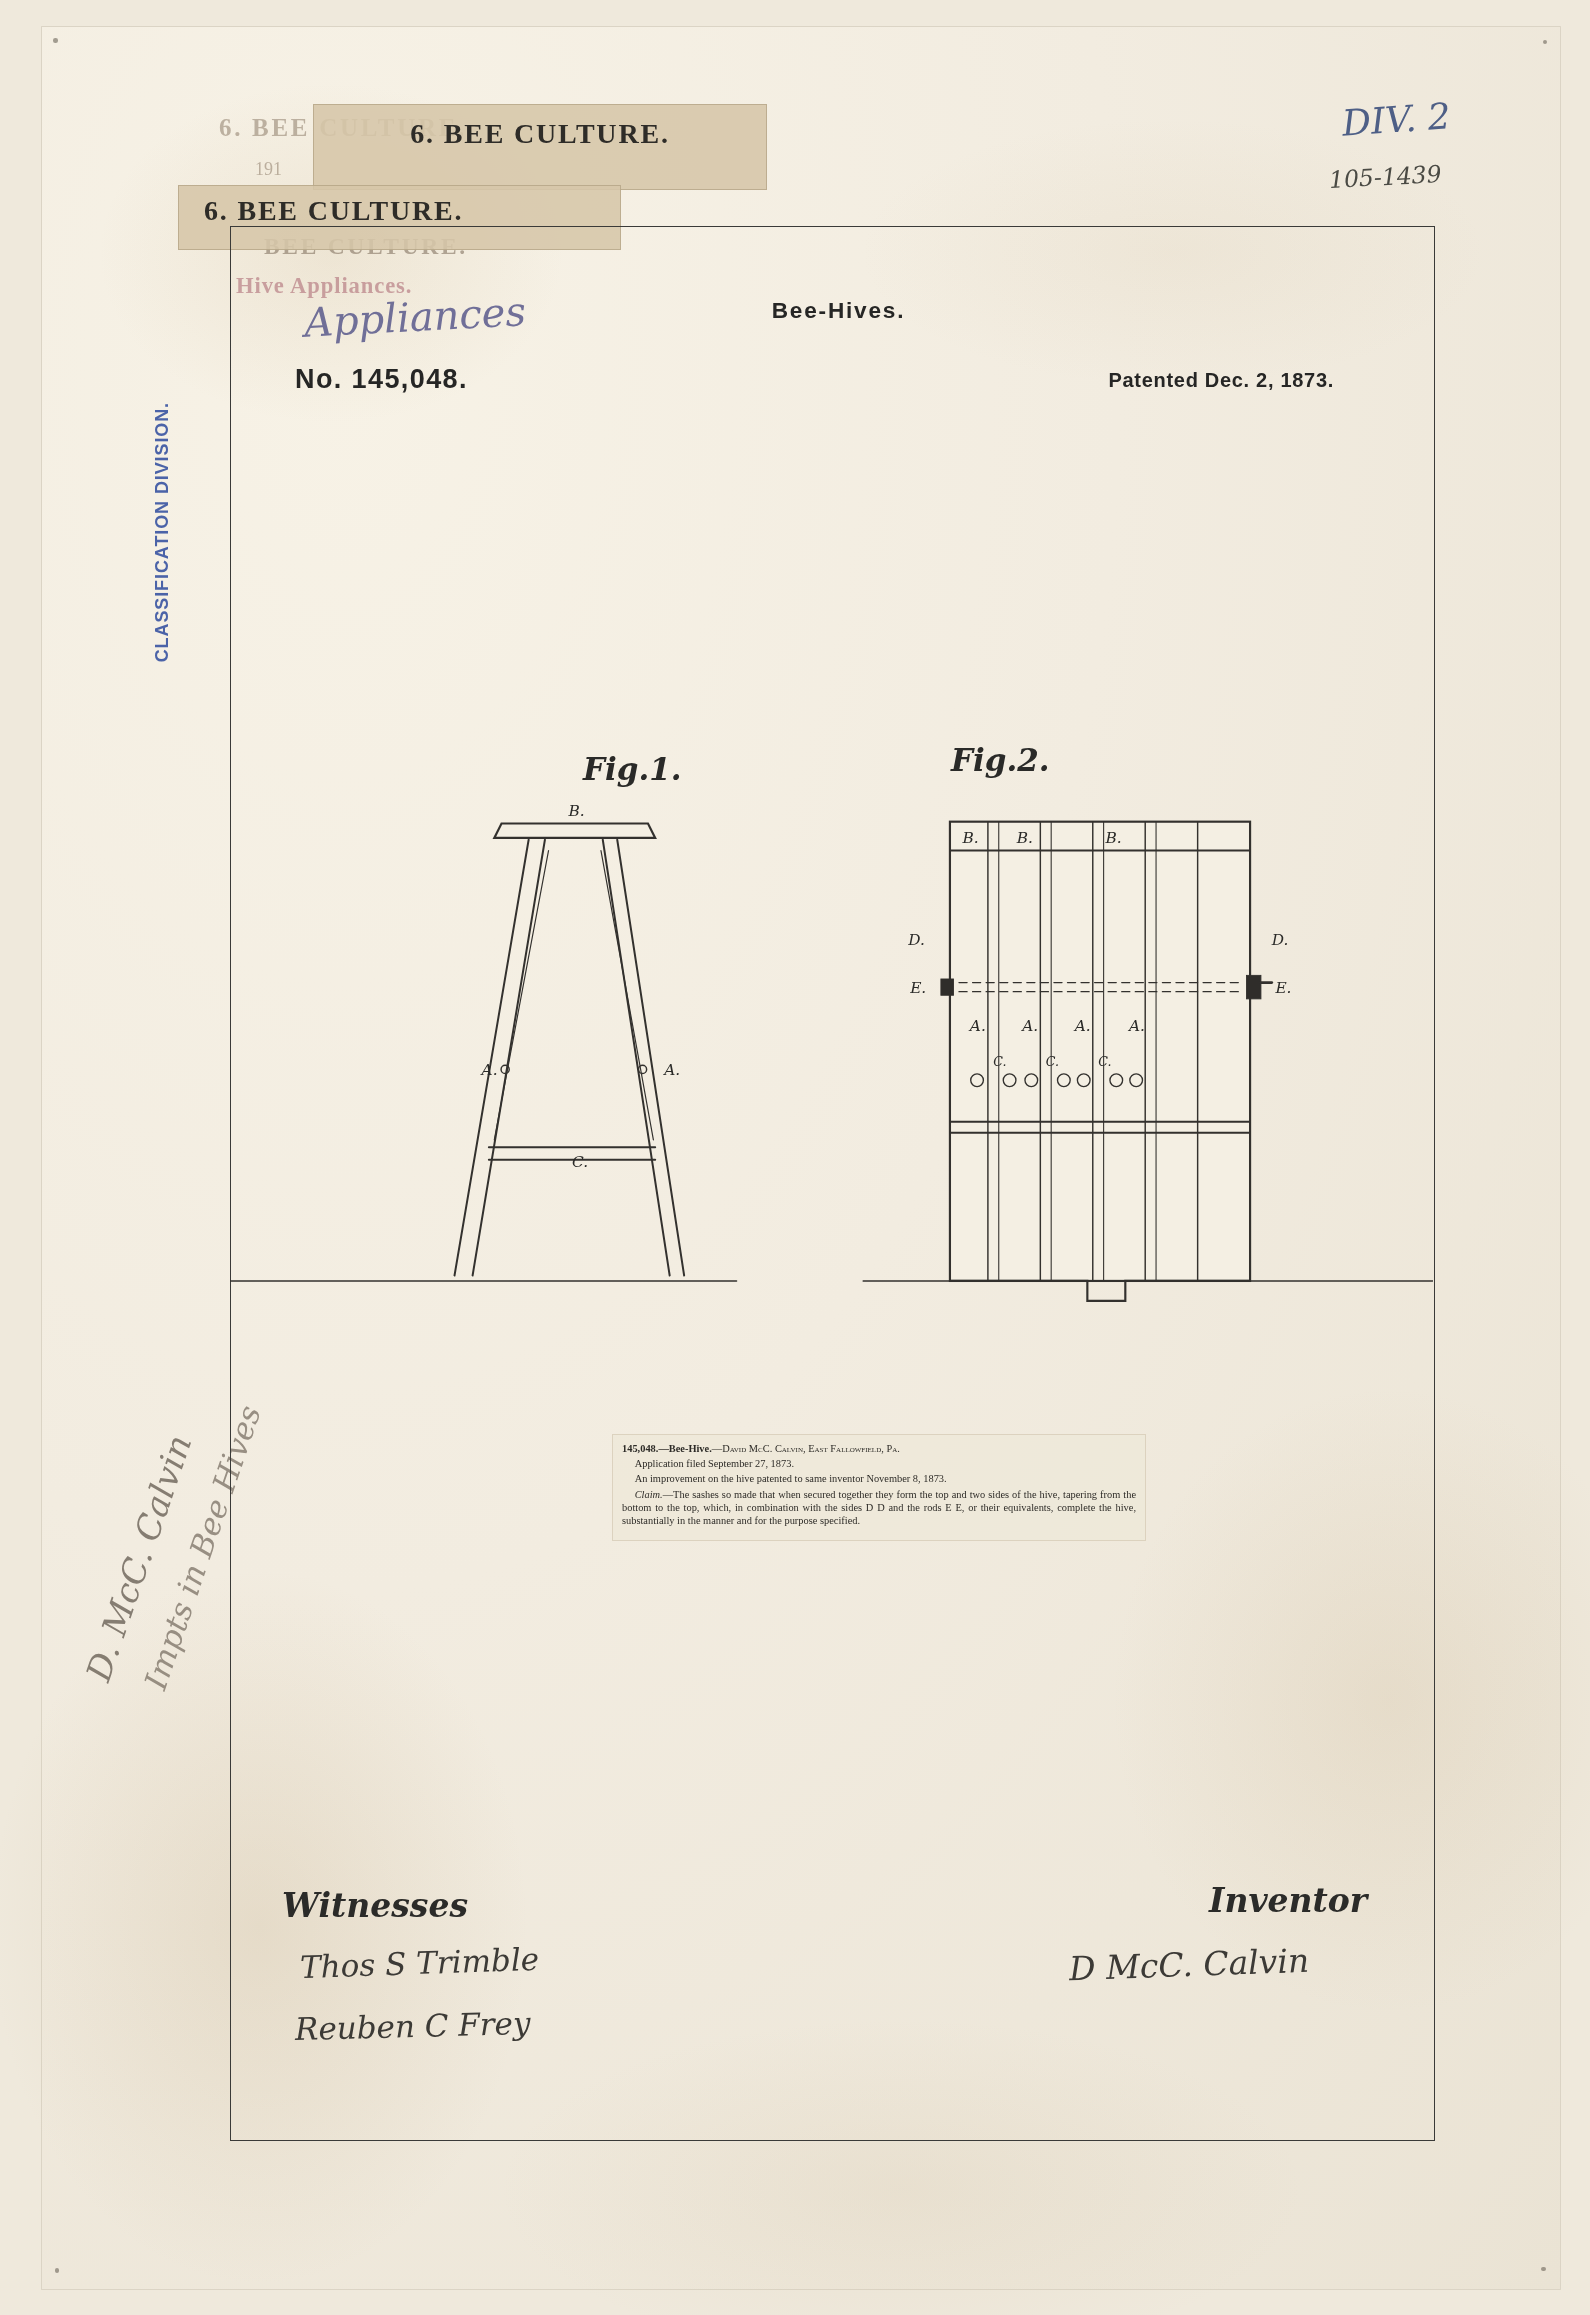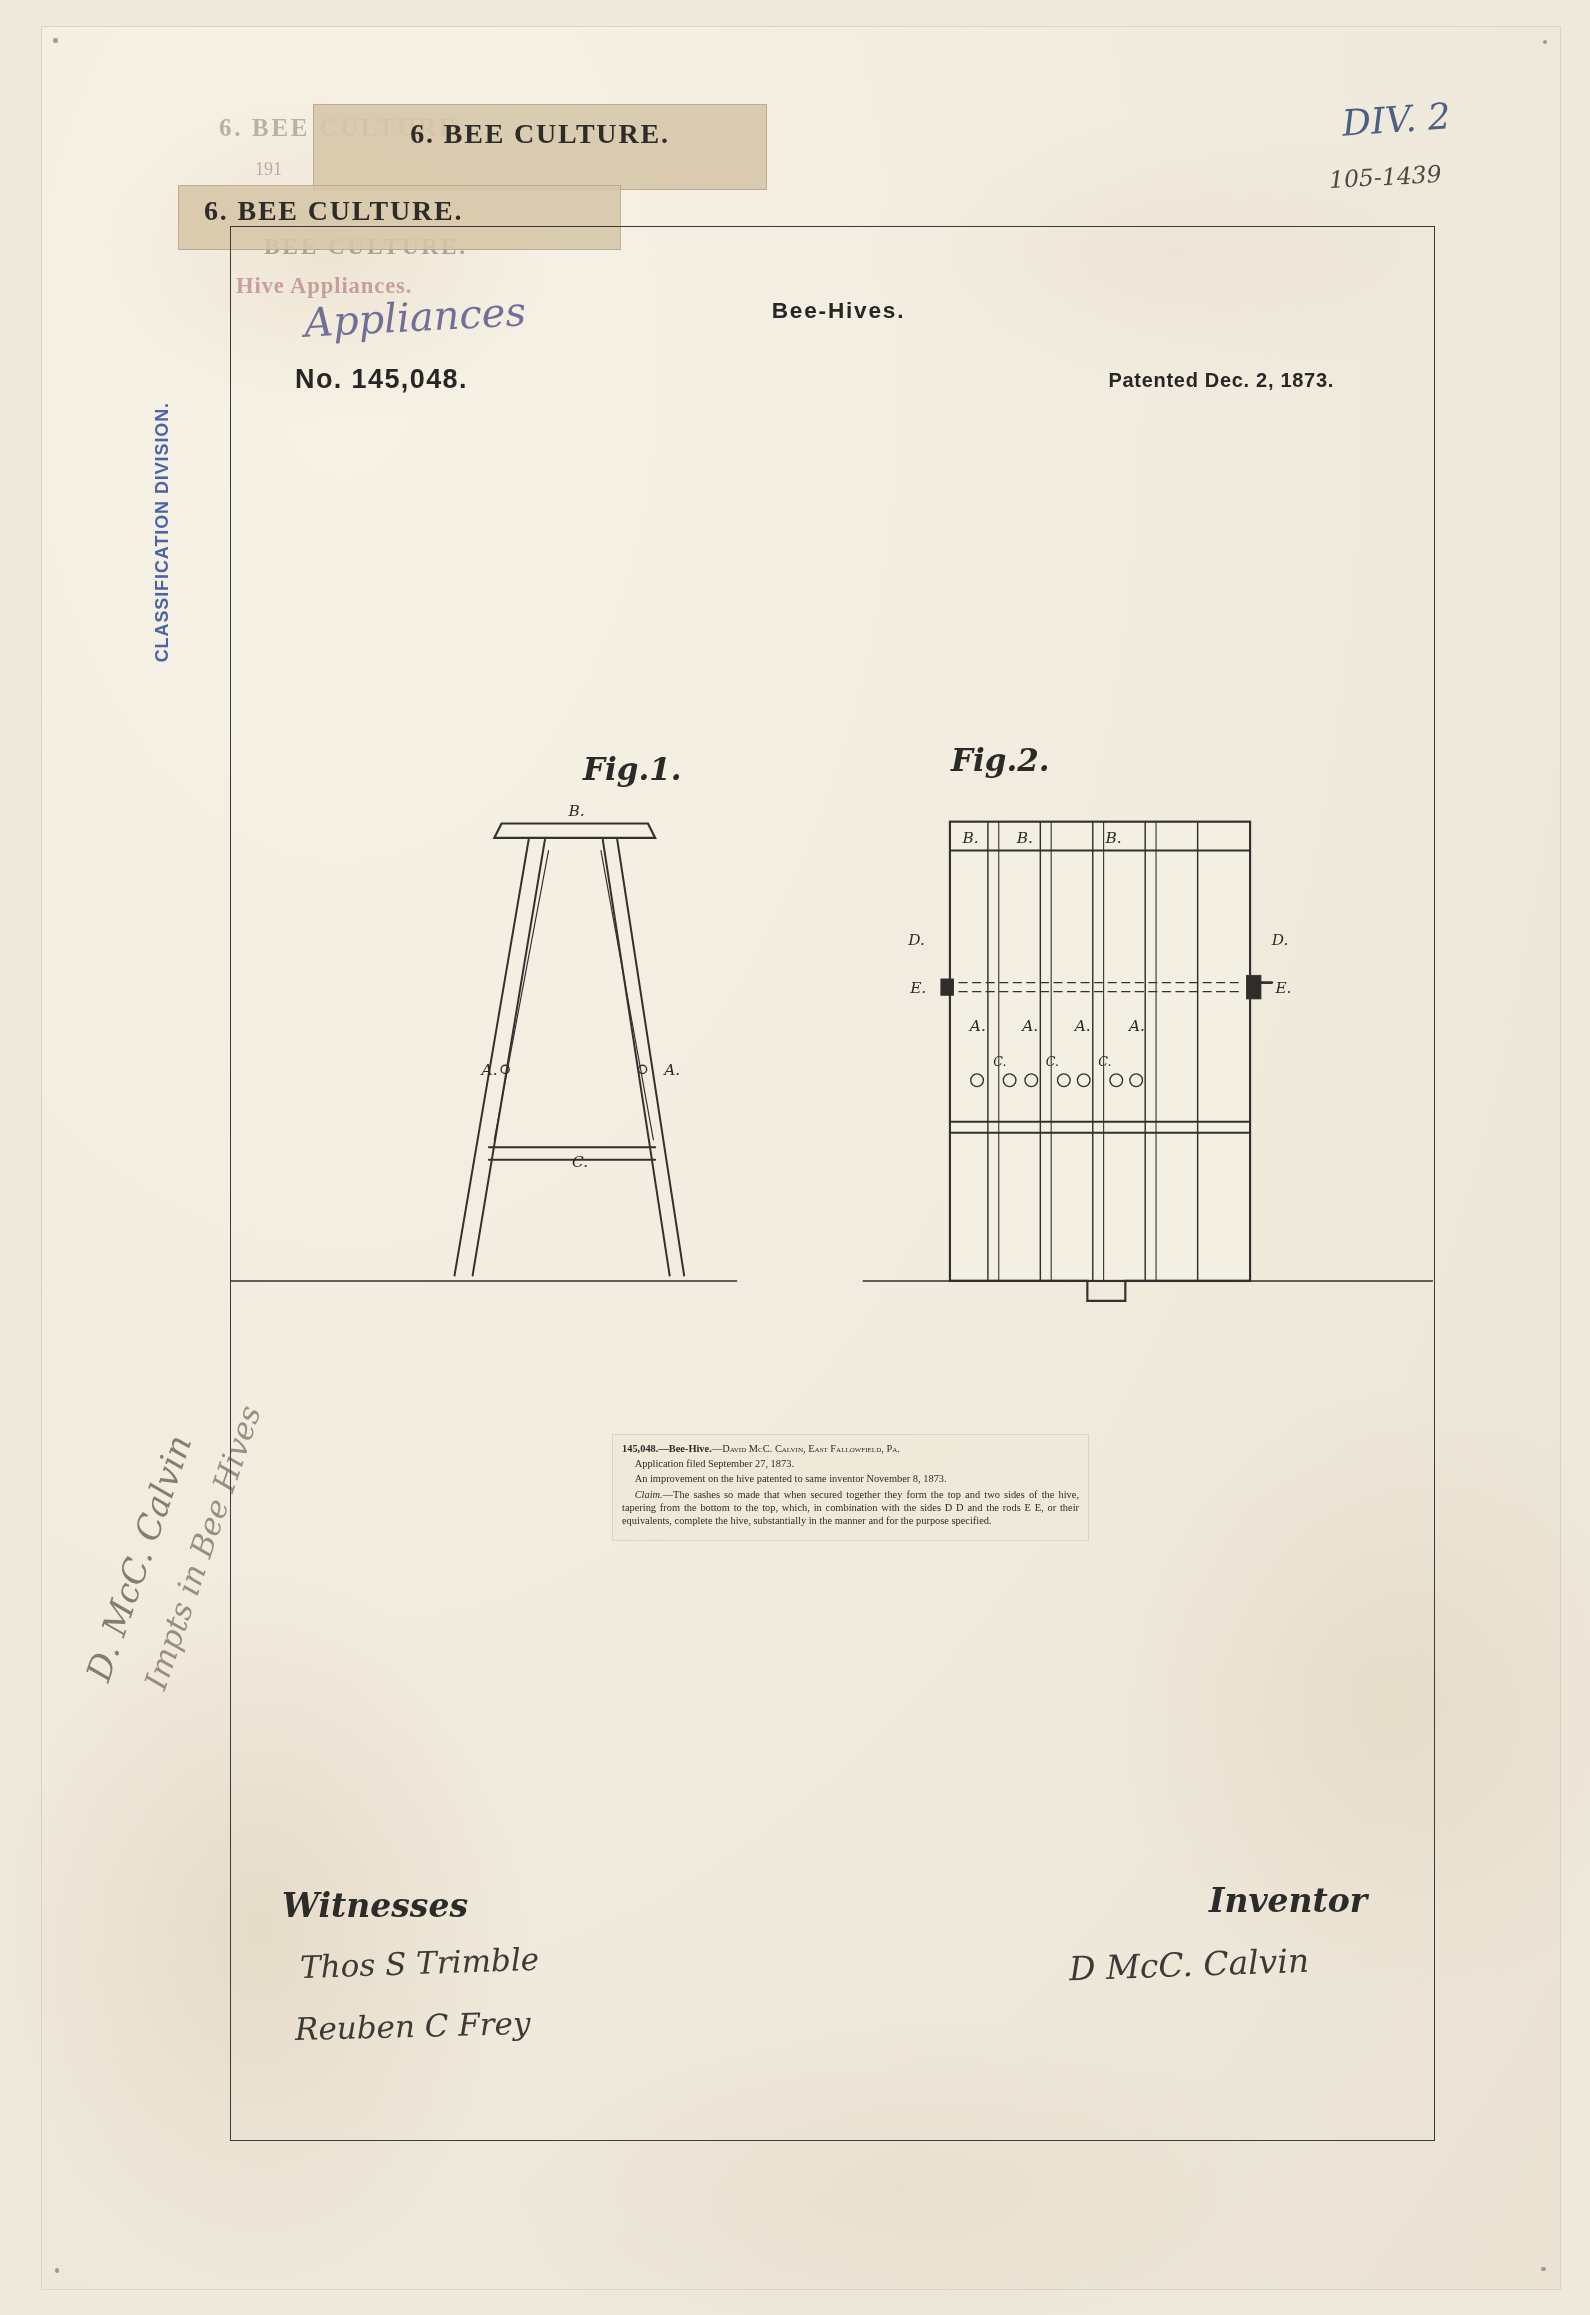--- a/index.html
+++ b/index.html
@@ -100,21 +100,21 @@
     position:absolute;font-family:"DejaVu Serif",serif;font-style:italic;font-weight:bold;font-size:31px;color:#2a2a28;
   }
   .fig1label{left:541px;top:724px;}
   .fig2label{left:909px;top:715px;}
 
   
   #drawing{position:absolute;left:188px;top:688px;width:1203px;height:669px;}
 
   
   .clipping{
-    position:absolute;left:570px;top:1407px;width:477px;
+    position:absolute;left:570px;top:1407px;width:534px;
     background:rgba(238,232,216,.75);
     border:0.9px solid rgba(185,170,140,.35);
     padding:7.2px 9px 11px 9px;box-sizing:border-box;
     font-family:"Liberation Serif", serif;font-size:10.4px;line-height:1.28;color:#2d2b27;text-align:justify;
   }
   .clipping b{font-weight:bold;}
   .clipping .sc{font-variant:small-caps;}
   .clipping p{margin:0 0 1.8px 0;text-indent:12.7px;}
   .clipping p.first{text-indent:0;}
 

